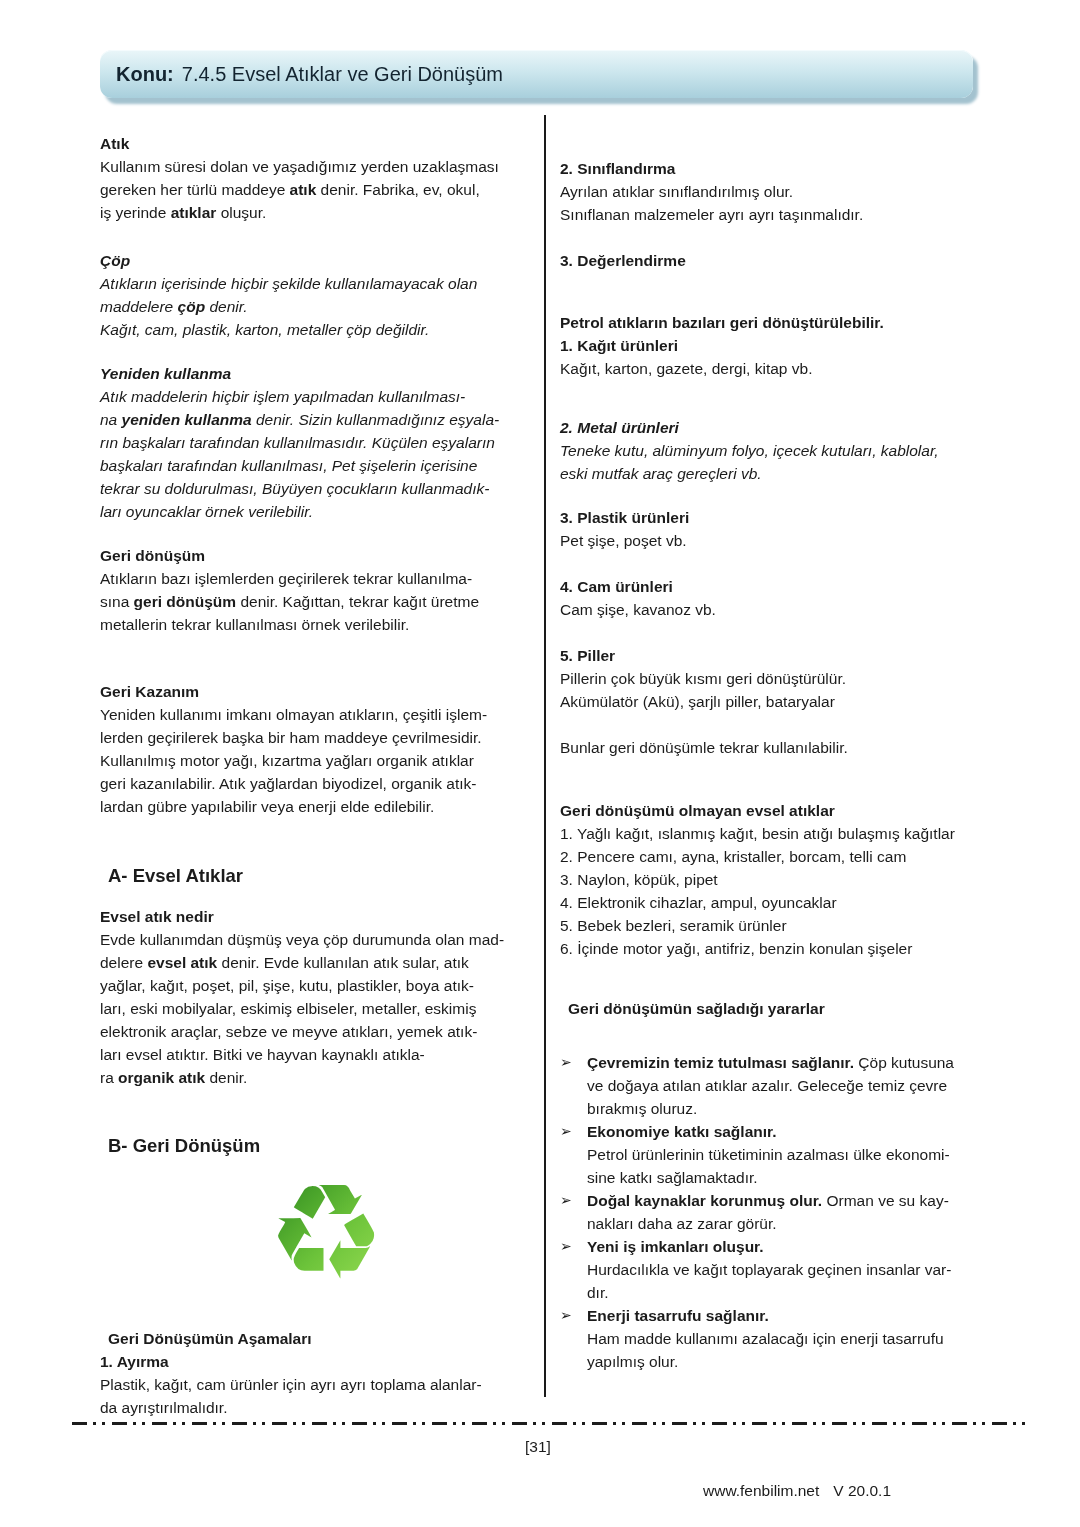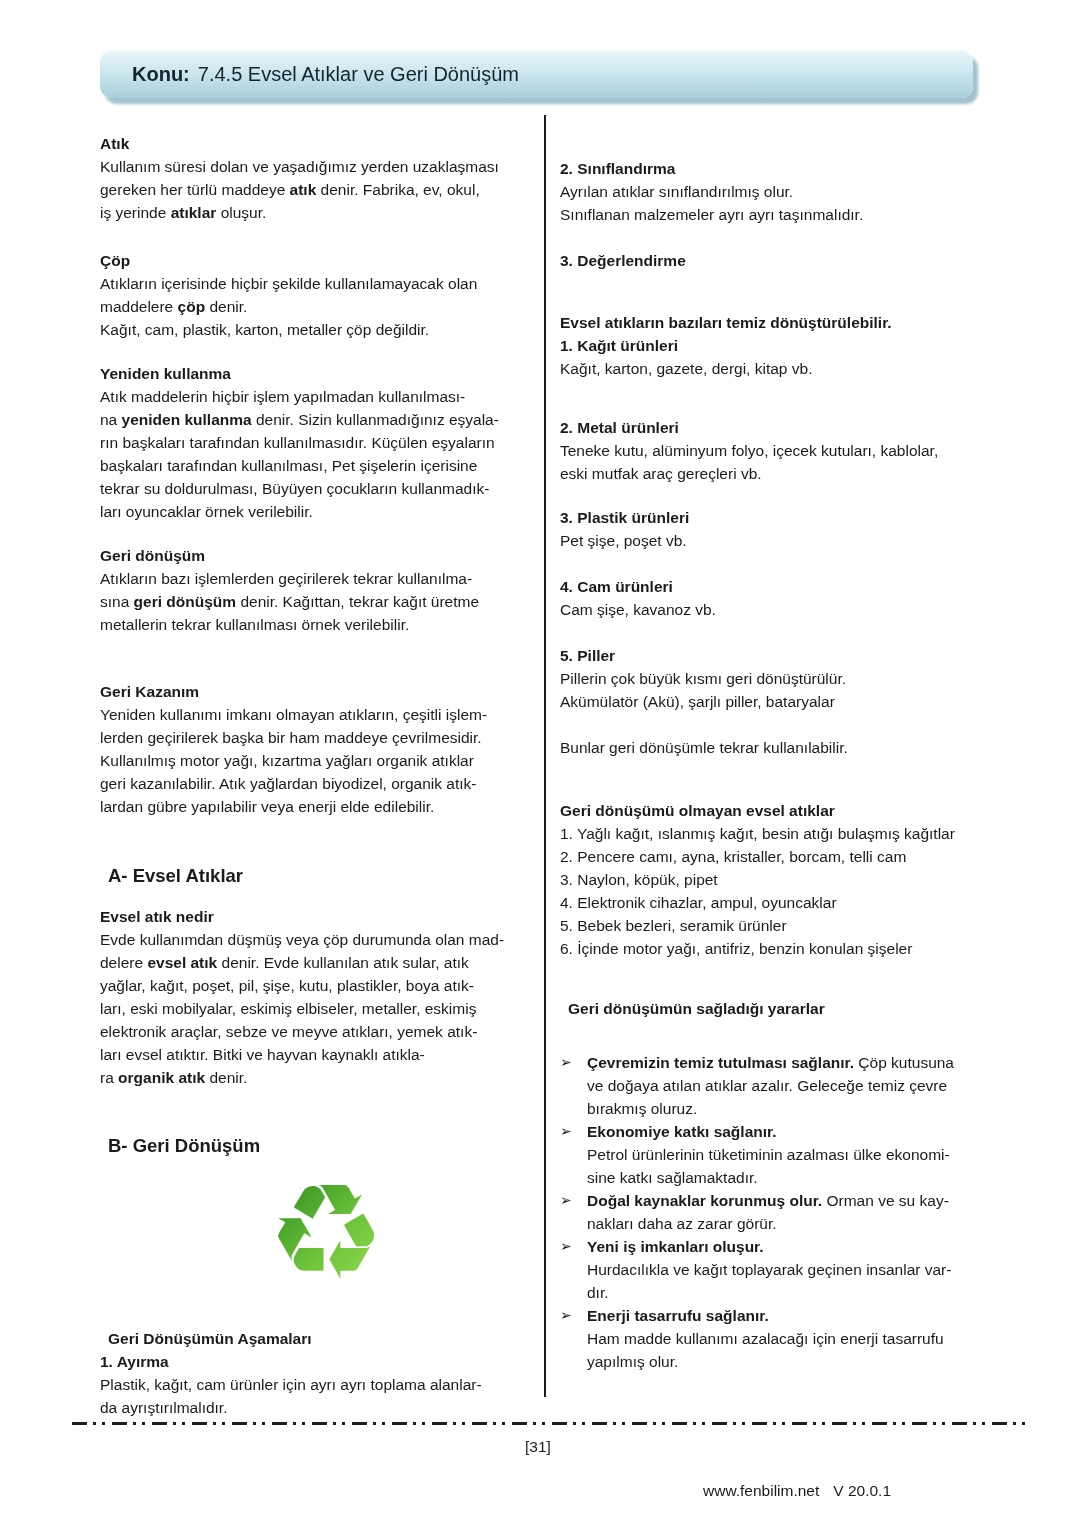--- a/index.html
+++ b/index.html
@@ -2,37 +2,37 @@
 <html><head>
 <meta charset="utf-8">
 <style>
   html,body{margin:0;padding:0;background:#ffffff;}
   .page{position:relative;width:1080px;height:1527px;background:#ffffff;overflow:hidden;
         font-family:"Liberation Sans",sans-serif;color:#1b1b1b;font-size:15.5px;line-height:23px;}
   
   .banner{position:absolute;left:100px;top:50px;width:873px;height:48px;border-radius:12px;
           background:linear-gradient(180deg,#eaf6f9 0%,#cde7ee 45%,#a8cfdc 100%);
           box-shadow:5px 6px 3px #a3c2cf, inset 0 1px 0 #f4fbfd;
-          display:flex;align-items:center;padding-left:32px;box-sizing:border-box;
+          display:flex;align-items:center;padding-left:16px;box-sizing:border-box;
           font-size:20px;color:#132430;}
   .banner .label{font-weight:bold;margin-right:8px;}
   
   .col{position:absolute;top:132px;}
   .col.left{left:100px;width:452px;}
   .col.right{left:560px;width:468px;padding-top:25px;}
   .divider{position:absolute;left:544px;top:115px;width:2px;height:1282px;background:#1a1a1a;}
   
   section{margin:0;}
   h3{margin:0;font-size:15.5px;line-height:23px;font-weight:bold;}
   .h-big{margin:0;font-size:18.5px;line-height:28px;font-weight:bold;}
   p{margin:0;}
   .body{white-space:pre-line;}
   .b{font-weight:bold;}
   .indent8{padding-left:8px;}
-  .mb15{margin-bottom:15px;}.mb21{margin-bottom:21px;}.mb23{margin-bottom:23px;}
+  .mb15{margin-bottom:15px;}.mb21{margin-bottom:21px;font-style:italic;}.mb23{margin-bottom:23px;}
   .mb25{margin-bottom:25px;}.mb28{margin-bottom:36px;}.mb31{margin-bottom:31px;}
   .mb37{margin-bottom:37px;}.mb39{margin-bottom:39px;}.mb40{margin-bottom:40px;}
   .mb43{margin-bottom:43px;}.mb44{margin-bottom:44px;}
   
   .recycle-wrap{height:140px;margin:2px 0 25px 0;text-align:center;}
   .recycle{font-family:"DejaVu Sans",sans-serif;font-size:132px;line-height:140px;
            color:#49a42c;background:linear-gradient(135deg,#2e8a1e 10%,#6cc33a 55%,#9adf55 95%);
            -webkit-background-clip:text;background-clip:text;-webkit-text-fill-color:transparent;
            display:inline-block;}
   
@@ -134,21 +134,21 @@
     <section class="mb23">
       <h3>2. Sınıflandırma</h3>
       <p class="body"><span>Ayrılan atıklar sınıflandırılmış olur.
 Sınıflanan malzemeler ayrı ayrı taşınmalıdır.</span></p>
     </section>
 
     <section class="mb39">
       <h3>3. Değerlendirme</h3>
     </section>
 
-    <h3>Evsel atıkların bazıları temiz dönüştürülebilir.</h3>
+    <h3>Petrol atıkların bazıları geri dönüştürülebilir.</h3>
     <section class="mb28">
       <h3>1. Kağıt ürünleri</h3>
       <p class="body"><span>Kağıt, karton, gazete, dergi, kitap vb.</span></p>
     </section>
 
     <section class="mb21">
       <h3>2. Metal ürünleri</h3>
       <p class="body"><span>Teneke kutu, alüminyum folyo, içecek kutuları, kablolar,
 eski mutfak araç gereçleri vb.</span></p>
     </section>

